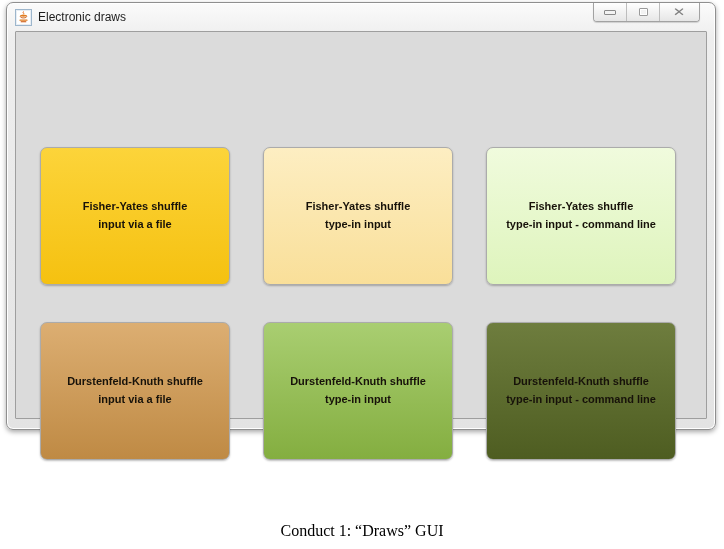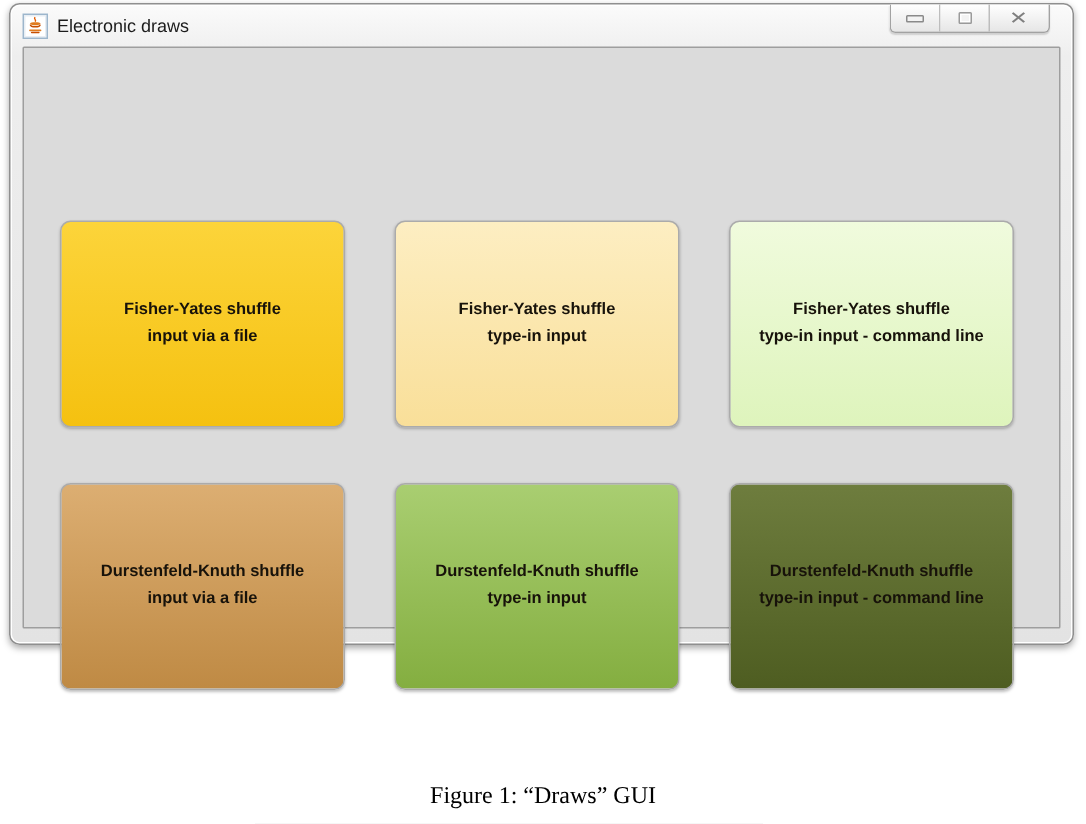--- a/index.html
+++ b/index.html
@@ -119,15 +119,15 @@
 
         <div class="draw-button" style="background: linear-gradient(rgb(110, 125, 62) 0%, rgb(78, 93, 33) 100%);">
           <span>Durstenfeld-Knuth shuffle</span>
           <span>type-in input - command line</span>
         </div>
 
       </div>
     </div>
   </div>
 
-  <div class="figure-caption">Figure 1: “Draws” GUI</div>
+  <div class="figure-caption">Conduct 1: “Draws” GUI</div>
 
 </div>
 
 </body></html>

